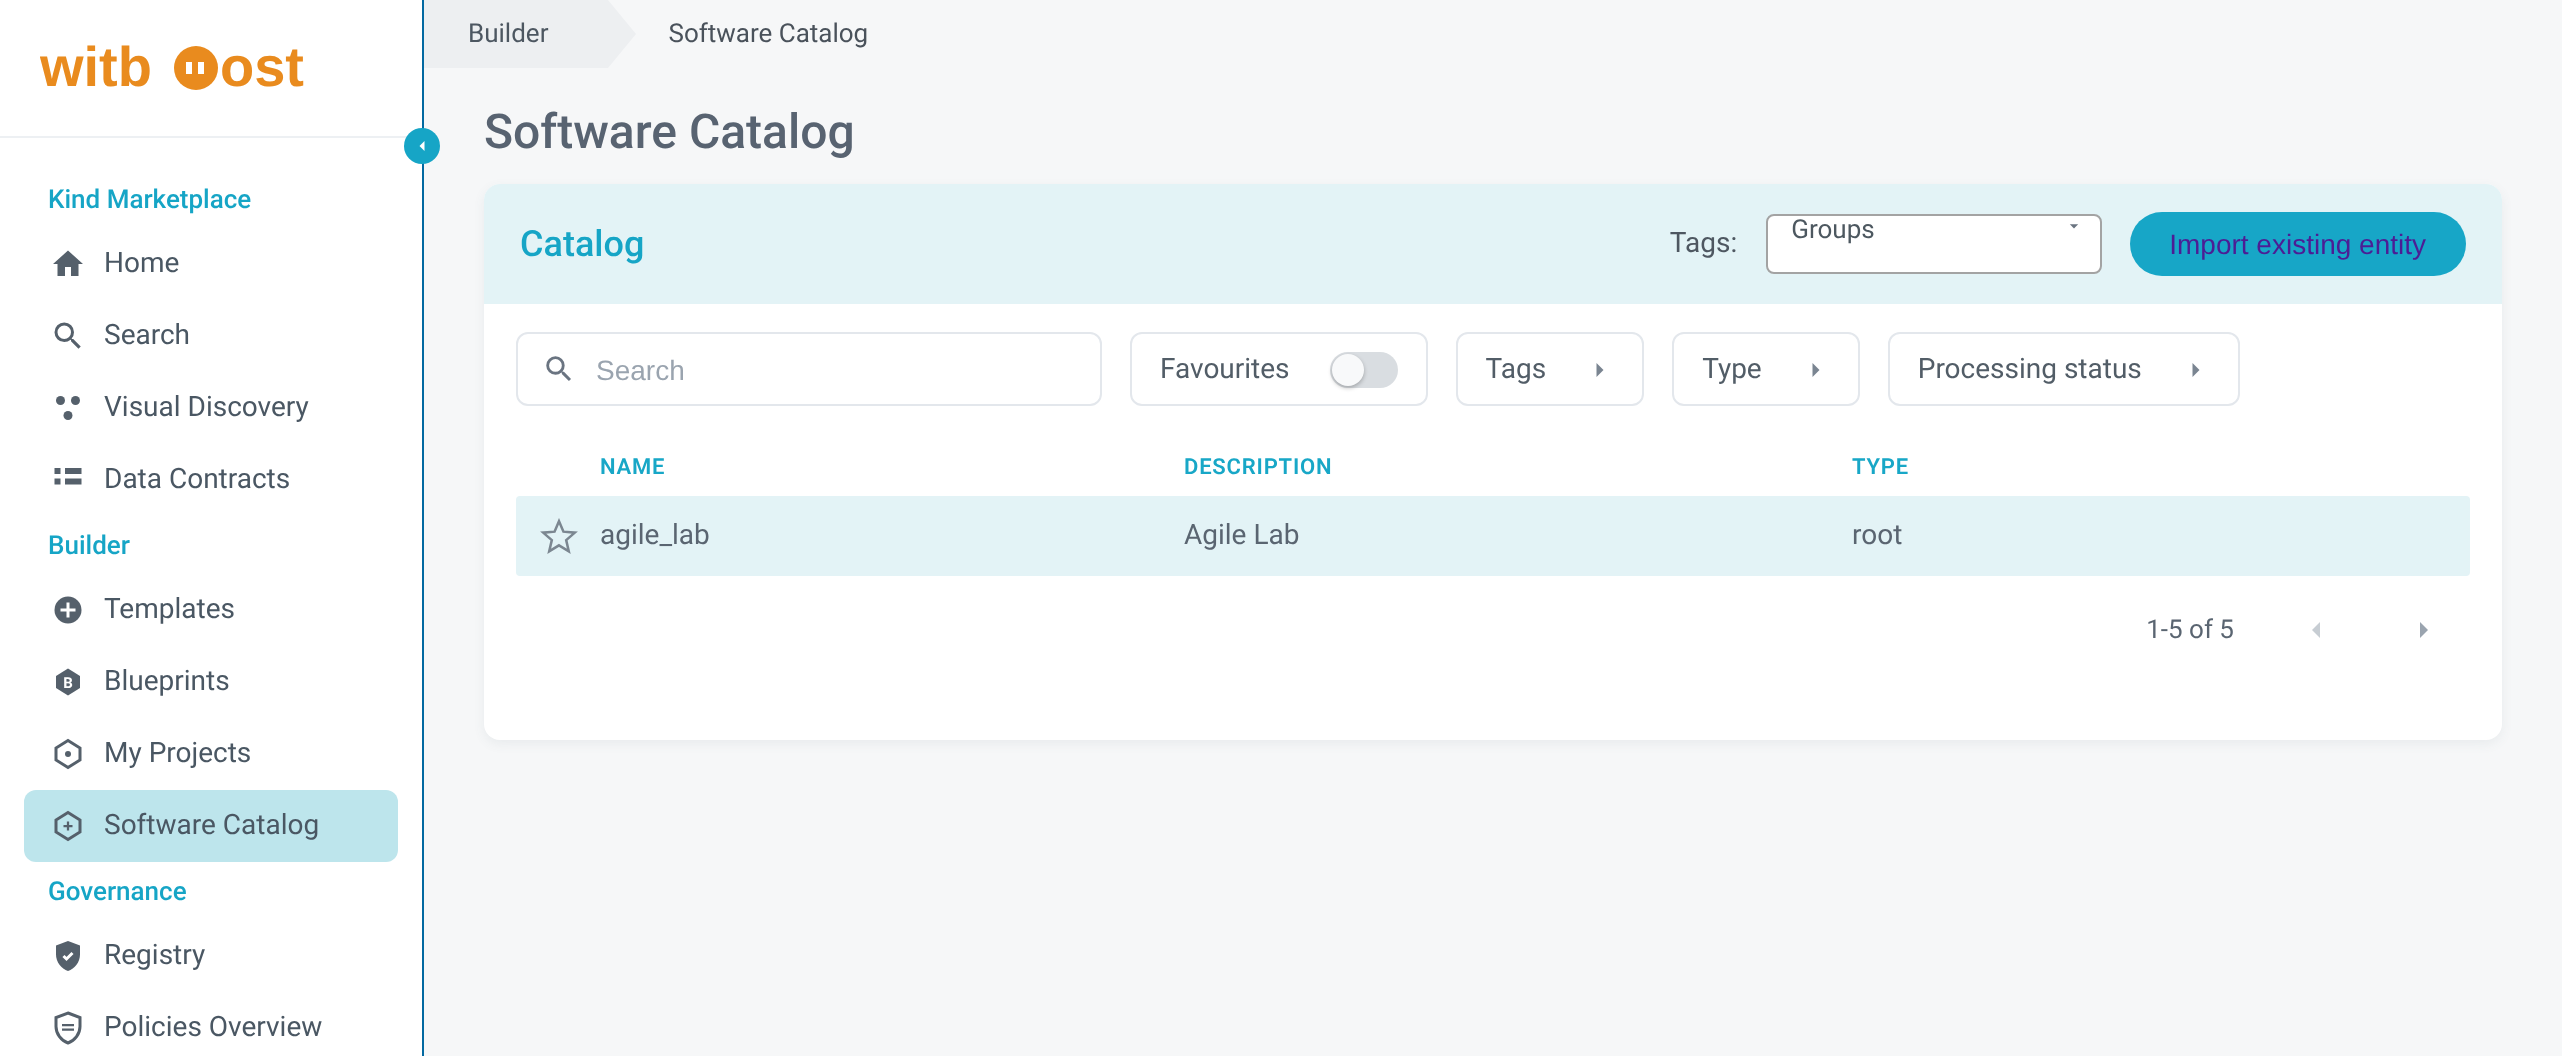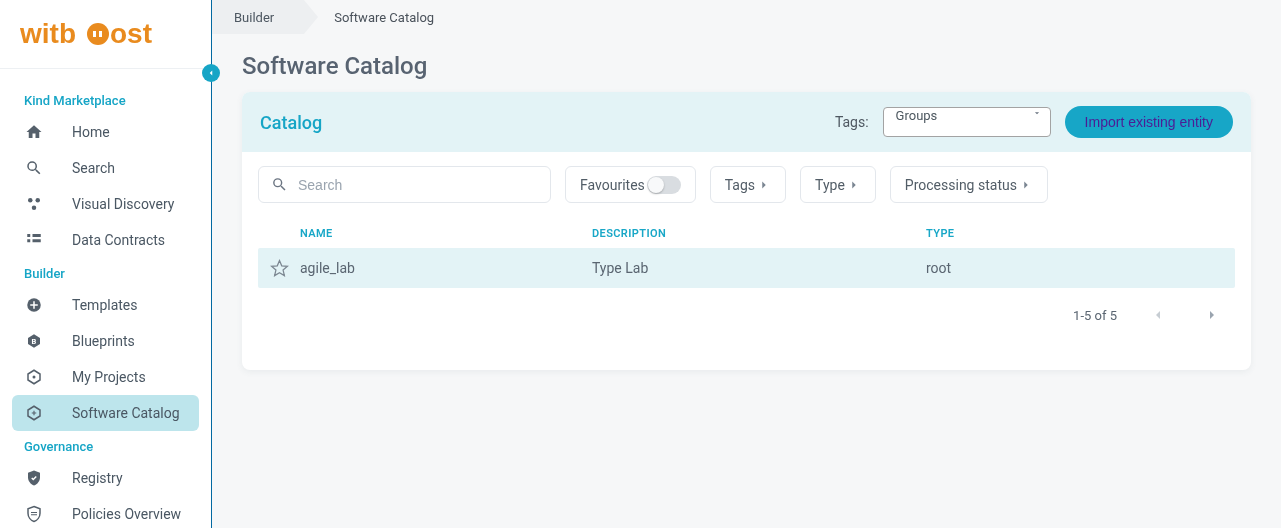--- a/index.html
+++ b/index.html
@@ -64,21 +64,21 @@
     .nav-section-header {
       color: #16a5c6;
       font-weight: 500;
       font-size: 13px;
       padding: 8px 12px 6px;
     }
 
     .nav-item {
       display: flex;
       align-items: center;
-      gap: 28px;
+      gap: 8px;
       padding: 8px 12px;
       border-radius: 6px;
       color: #4a5763;
       cursor: pointer;
       font-size: 14px;
     }
 
     .nav-item.active {
       background: #bde5ec;
     }
@@ -236,21 +236,21 @@
 
     .search-box input::placeholder { color: #9aa4af; }
 
     .filter-chip {
       height: 37px;
       border: 1px solid #e3e7ec;
       border-radius: 6px;
       display: flex;
       align-items: center;
       padding: 0 14px;
-      gap: 2px;
+      gap: 20px;
       font-size: 14px;
       color: #525d67;
       cursor: pointer;
       background: #fff;
     }
 
     .filter-chip svg.chev { width: 14px; height: 14px; fill: #7a8591; }
 
     .toggle {
       width: 34px;
@@ -527,21 +527,21 @@
         <div class="col-type">TYPE</div>
       </div>
 
       <div class="table-row">
         <div class="col-star">
           <svg viewBox="0 0 24 24">
               <path d="M12 17.27L18.18 21l-1.64-7.03L22 9.24l-7.19-.61L12 2 9.19 8.63 2 9.24l5.46 4.73L5.82 21z"></path>
             </svg>
         </div>
         <div class="col-name">agile_lab</div>
-        <div class="col-desc">Type Lab</div>
+        <div class="col-desc">Agile Lab</div>
         <div class="col-type">root</div>
       </div>
 
       <div class="pager">
         <span>1-5 of 5</span>
         <span class="pager-btn disabled">
           <svg viewBox="0 0 24 24">
               <path d="M15 18l-6-6 6-6v12z"></path>
             </svg>
         </span>

